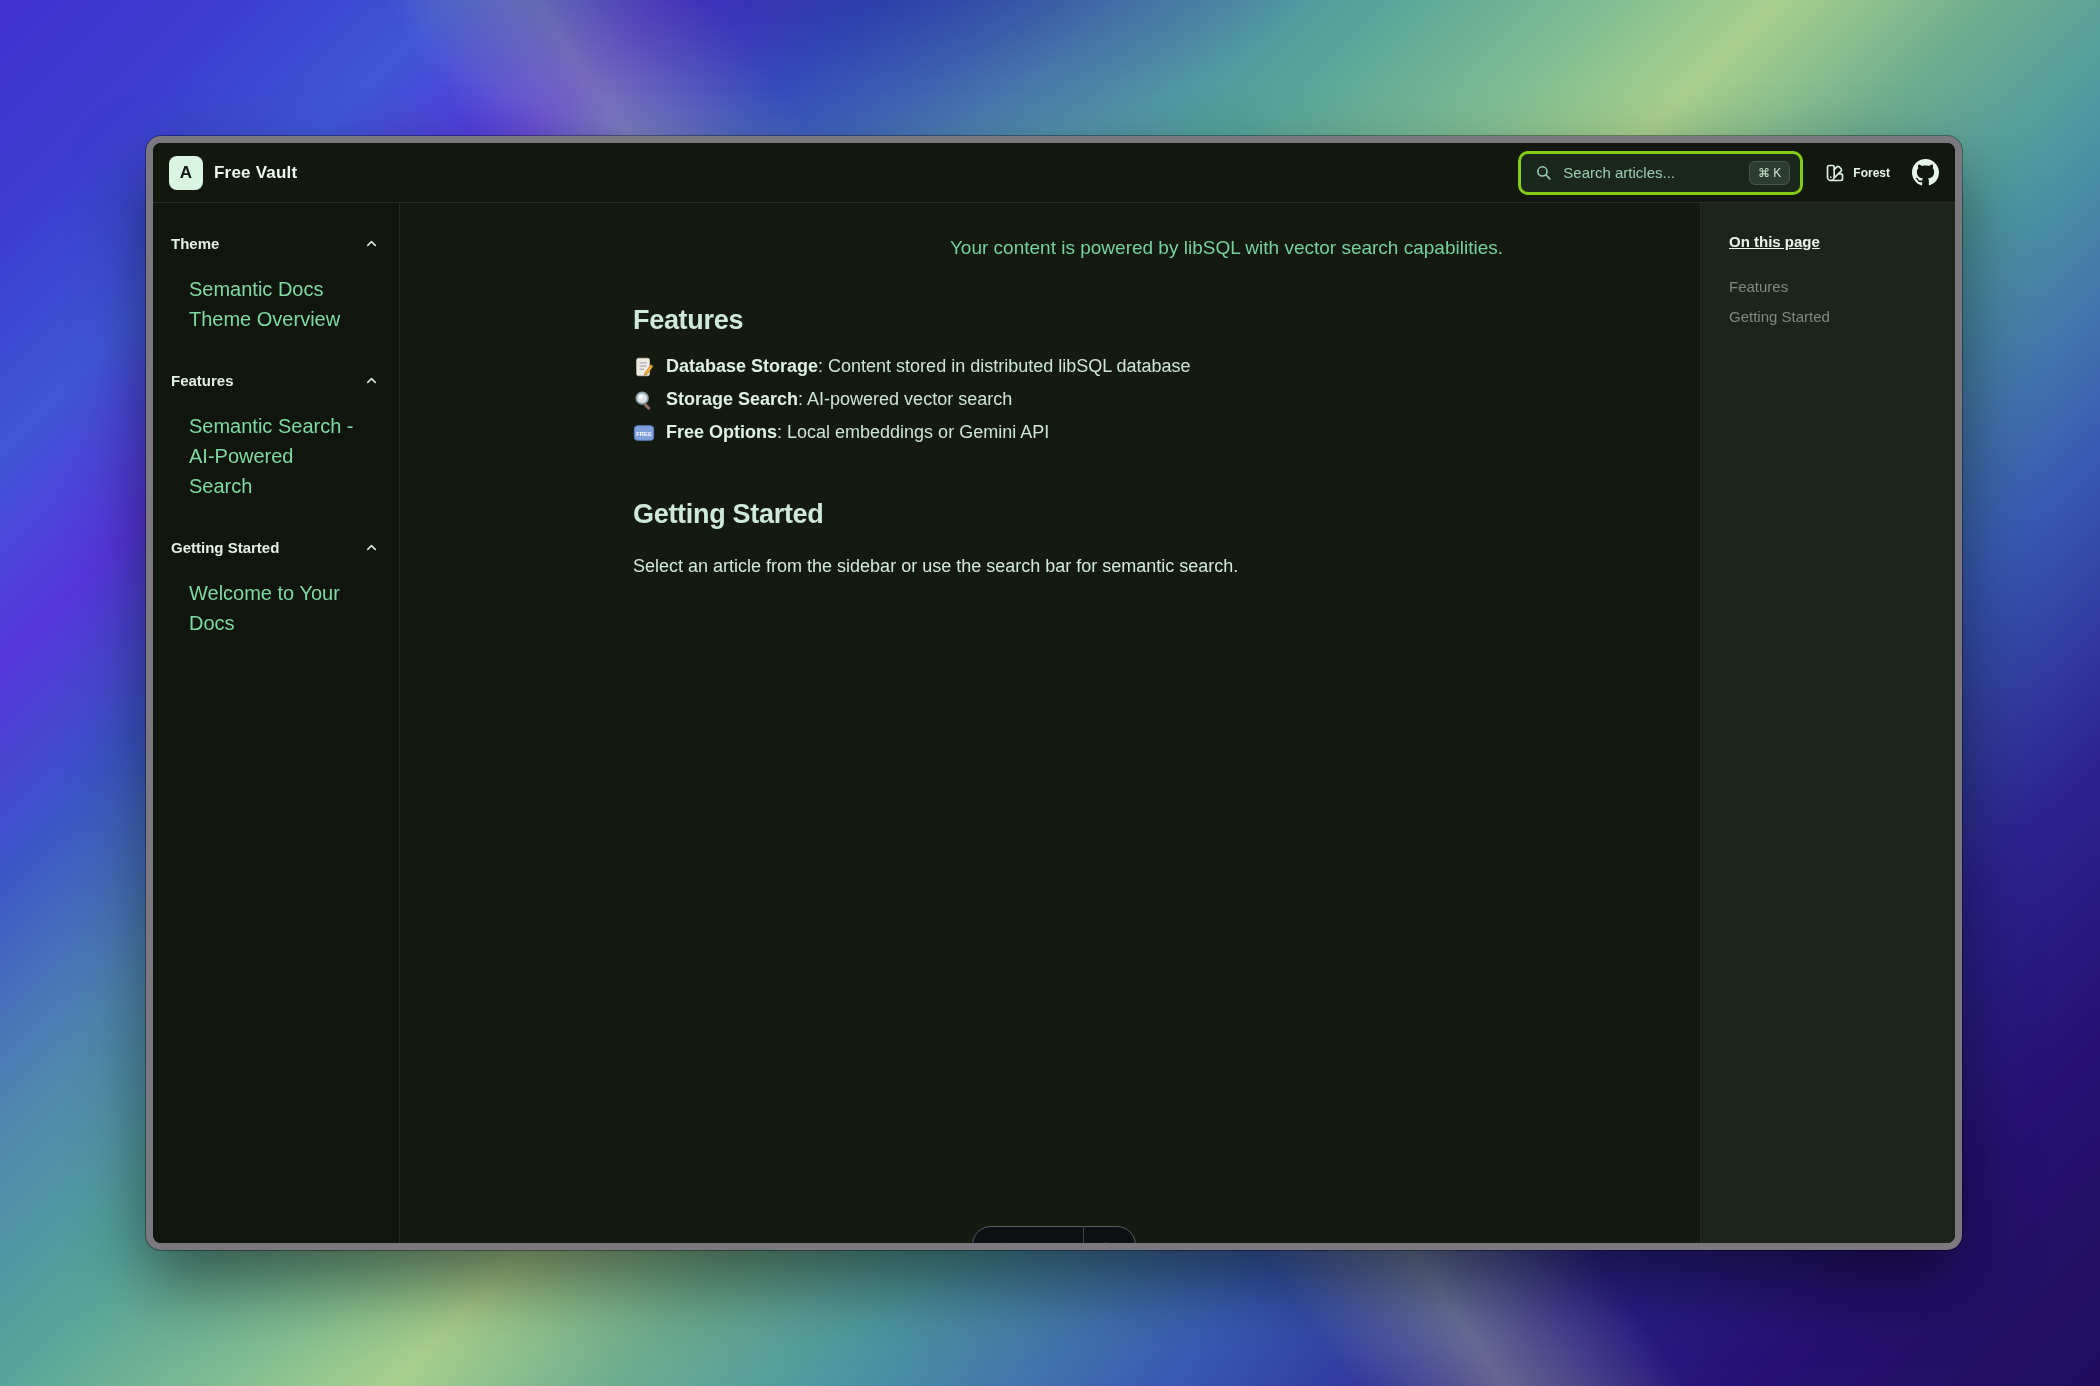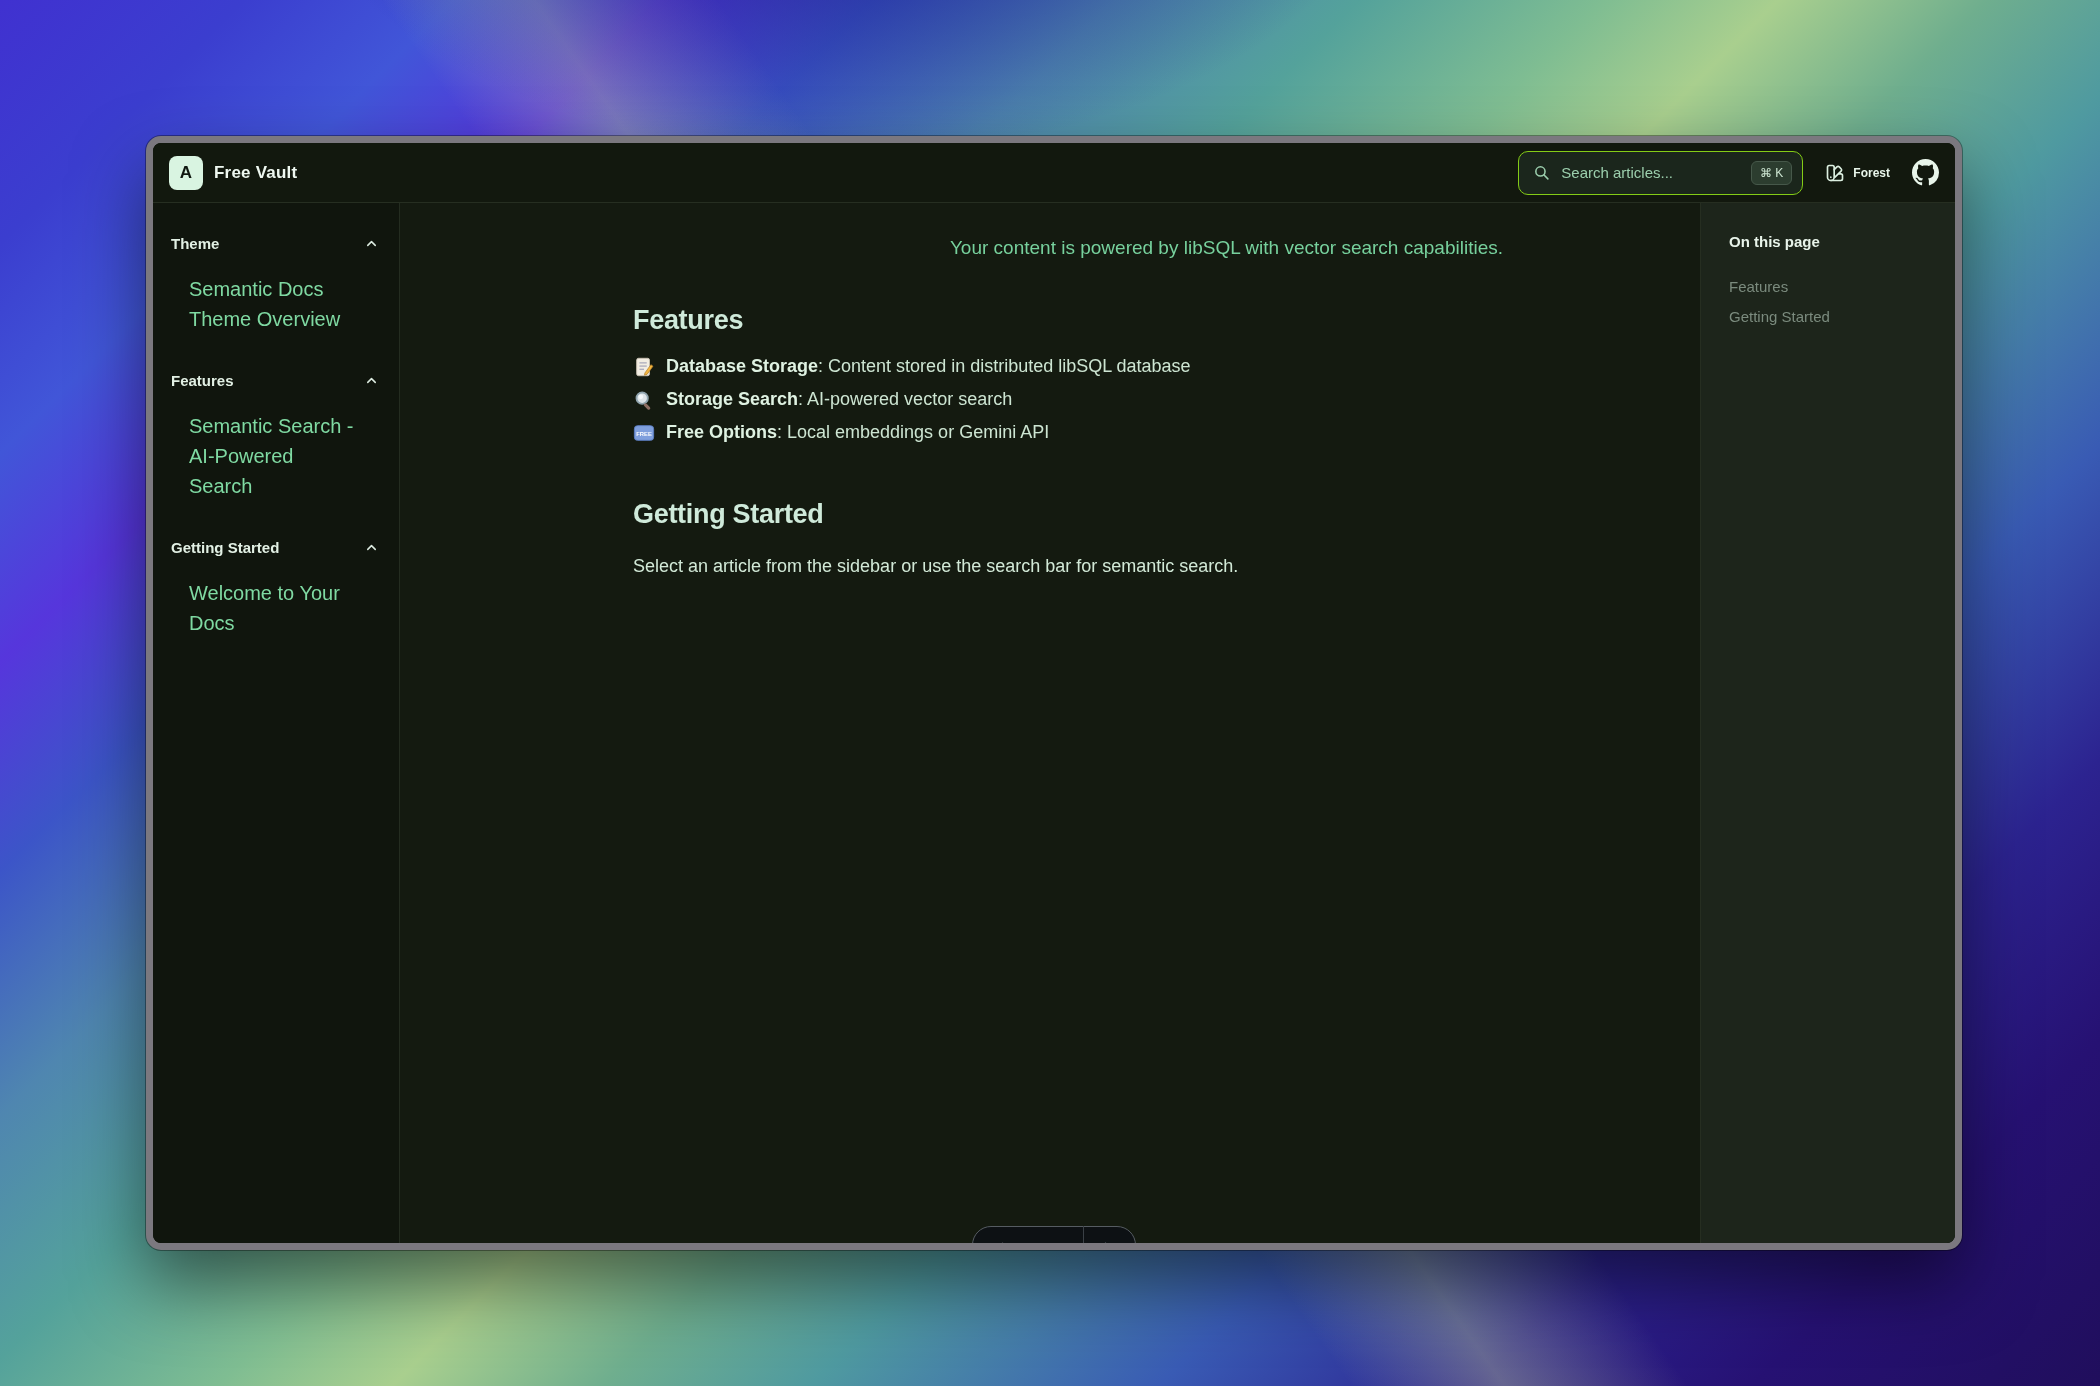--- a/index.html
+++ b/index.html
@@ -40,21 +40,21 @@
   .logo-tile {
     width:34px; height:34px; border-radius:8px; background:#d9f4e1;
     color:#101810; font-weight:bold; font-size:17px;
     display:flex; align-items:center; justify-content:center;
   }
   .brand-title { color:#eef8f0; font-size:17px; font-weight:bold; letter-spacing:.2px; }
 
   .topbar-right { display:flex; align-items:center; gap:22px; }
   .searchbox {
     width:285px; height:44px; border-radius:10px;
-    background:#1b261c; border:1px solid #84cc16;
+    background:#1b261c; border:3px solid #84cc16;
     display:flex; align-items:center; padding:0 10px 0 14px; cursor:pointer;
   }
   .searchbox .s-icon { width:17px; height:17px; color:#9ccfad; flex:0 0 auto; }
   .search-ph { color:#9ccfad; font-size:15px; margin-left:11px; flex:1 1 auto; }
   .kbd-badge {
     background:#2c3d2f; border:1px solid #46584a; border-radius:6px;
     color:#cfe8d4; font-size:12px; padding:4px 8px; white-space:nowrap;
   }
   .theme-btn { display:flex; align-items:center; gap:8px; cursor:pointer;
     background:none; border:none; }
@@ -93,21 +93,21 @@
   .feature-list .emo { width:22px; height:22px; margin-right:11px; flex:0 0 auto; }
   .feature-list strong { color:#dff2e2; font-weight:bold; }
   .sec-body { color:#d2e9d7; font-size:18px; margin-top:26px; }
   .gs-block { margin-top:0; }
 
   
   .side-right {
     flex:0 0 255px; background:#1d251b; border-left:1px solid #262e21;
     padding:30px 20px 0 28px;
   }
-  .toc-title { color:#e8f4ea; font-size:15px; font-weight:bold; margin-bottom:22px; }
+  .toc-title { color:#e8f4ea; font-size:15px; font-weight:bold; margin-bottom:22px;text-decoration:underline; }
   .toc-link { display:block; color:#7b8b7e; font-size:15px; line-height:30px;
     cursor:pointer; text-decoration:none; }
 
   
   .devbar { position:absolute; bottom:0; left:50%; transform:translateX(-50%);
     width:164px; height:17px; overflow:hidden; }
   .devbar-pill { width:164px; height:42px; background:#0d1114;
     border:1.5px solid #565c62; border-radius:19px;
     display:flex; align-items:center; padding:0 15px; gap:0; }
   .devbar-pill .slot { flex:1; display:flex; justify-content:center; align-items:center;

